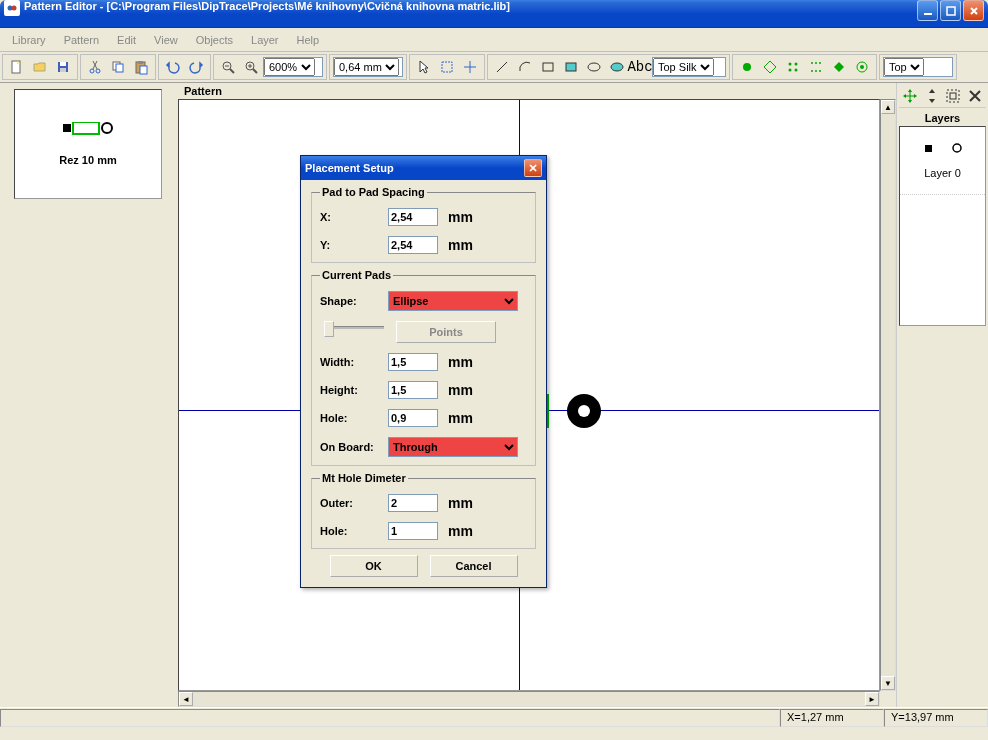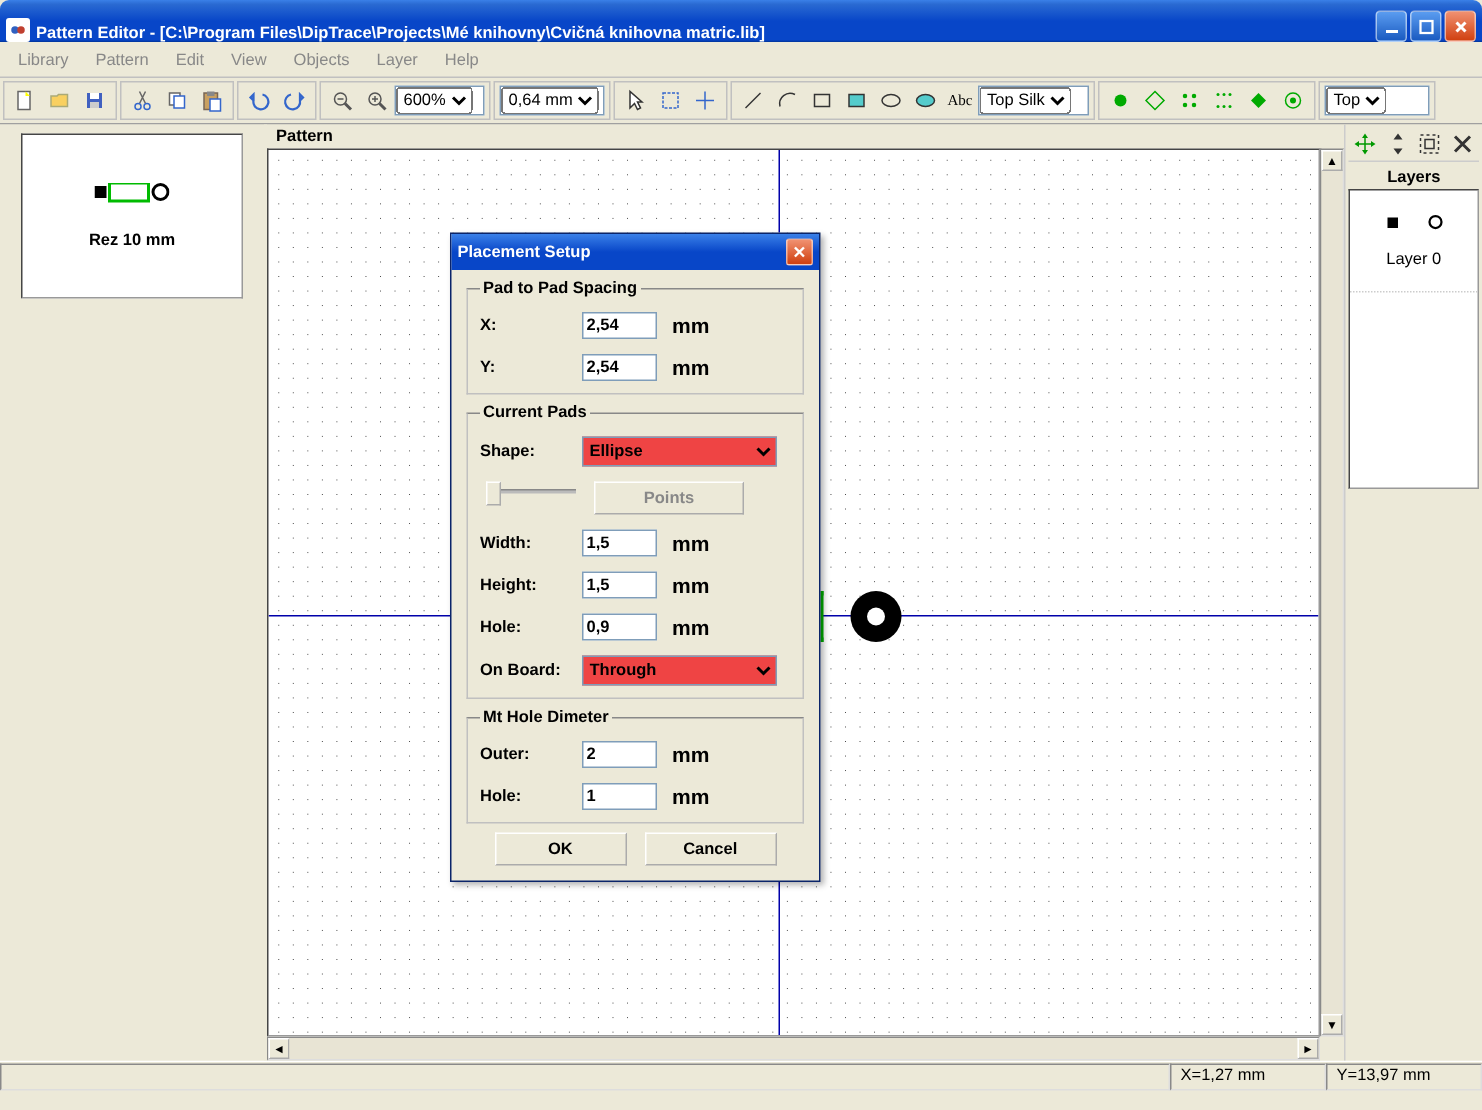--- a/index.html
+++ b/index.html
@@ -1,18 +1,18 @@
 <!DOCTYPE html>
 <html><head>
 <meta charset="utf-8">
 <style>
 * { box-sizing: border-box; margin: 0; padding: 0; font-family: Tahoma, sans-serif; font-size: 11px; }
 body { background: #ece9d8; width: 988px; height: 740px; overflow: hidden; position: relative; }
 
-.titlebar { height: 28px; background: linear-gradient(to bottom, #3a80e8 0%, #2a6ad2 10%, #0846c8 50%, #0846c8 95%, #003399 100%); display: flex; align-items: flex-end; padding: 0 4px; color: white; font-weight: bold; font-size: 13px; border-radius: 6px 6px 0 0; }
+.titlebar { height: 28px; background: linear-gradient(to bottom, #3a80e8 0%, #2a6ad2 10%, #0846c8 50%, #0846c8 95%, #003399 100%); display: flex; align-items: flex-start; padding: 0 4px; color: white; font-weight: bold; font-size: 13px; border-radius: 6px 6px 0 0; }
 .titlebar .icon { width: 16px; height: 16px; margin-right: 4px; background: #fff; border-radius: 2px; display: flex; align-items: center; justify-content: center; }
 .titlebar .icon svg { width: 12px; height: 12px; }
 .titlebar .title { flex: 1; }
 .winbtns { display: flex; gap: 2px; }
 .winbtn { width: 21px; height: 21px; border-radius: 3px; border: 1px solid #fff8; display: flex; align-items: center; justify-content: center; font-weight: bold; font-size: 12px; color: white; }
 .winbtn.min, .winbtn.max { background: linear-gradient(to bottom, #5a9cf0, #1a5ac0); }
 .winbtn.close { background: linear-gradient(to bottom, #f09070, #d04010); }
 .winbtn svg { width: 12px; height: 12px; }
 
 .menubar { height: 24px; background: #ece9d8; border-bottom: 1px solid #c0c0c0; display: flex; align-items: center; padding: 0 4px; gap: 2px; }
@@ -242,21 +242,21 @@
     <div class="tbtn">
         <svg viewBox="0 0 16 16">
           <ellipse cx="8" cy="8" rx="6" ry="4" fill="none" stroke="#333"></ellipse>
         </svg>
       </div>
     <div class="tbtn">
         <svg viewBox="0 0 16 16">
           <ellipse cx="8" cy="8" rx="6" ry="4" fill="#5cc" stroke="#333"></ellipse>
         </svg>
       </div>
-    <div class="tbtn" style="font-size:10px;font-family:Liberation Serif, serif;">Abc</div>
+    <div class="tbtn" style="font-size:14px;font-family:Liberation Mono, monospace;">Abc</div>
     <div class="small-input" style="width:74px">
         <select><option>Top Silk</option></select>
       </div>
   </div>
   <div class="tb-group">
     <div class="tbtn">
         <svg viewBox="0 0 16 16">
           <circle cx="8" cy="8" r="4" fill="#0a0"></circle>
         </svg>
       </div>

